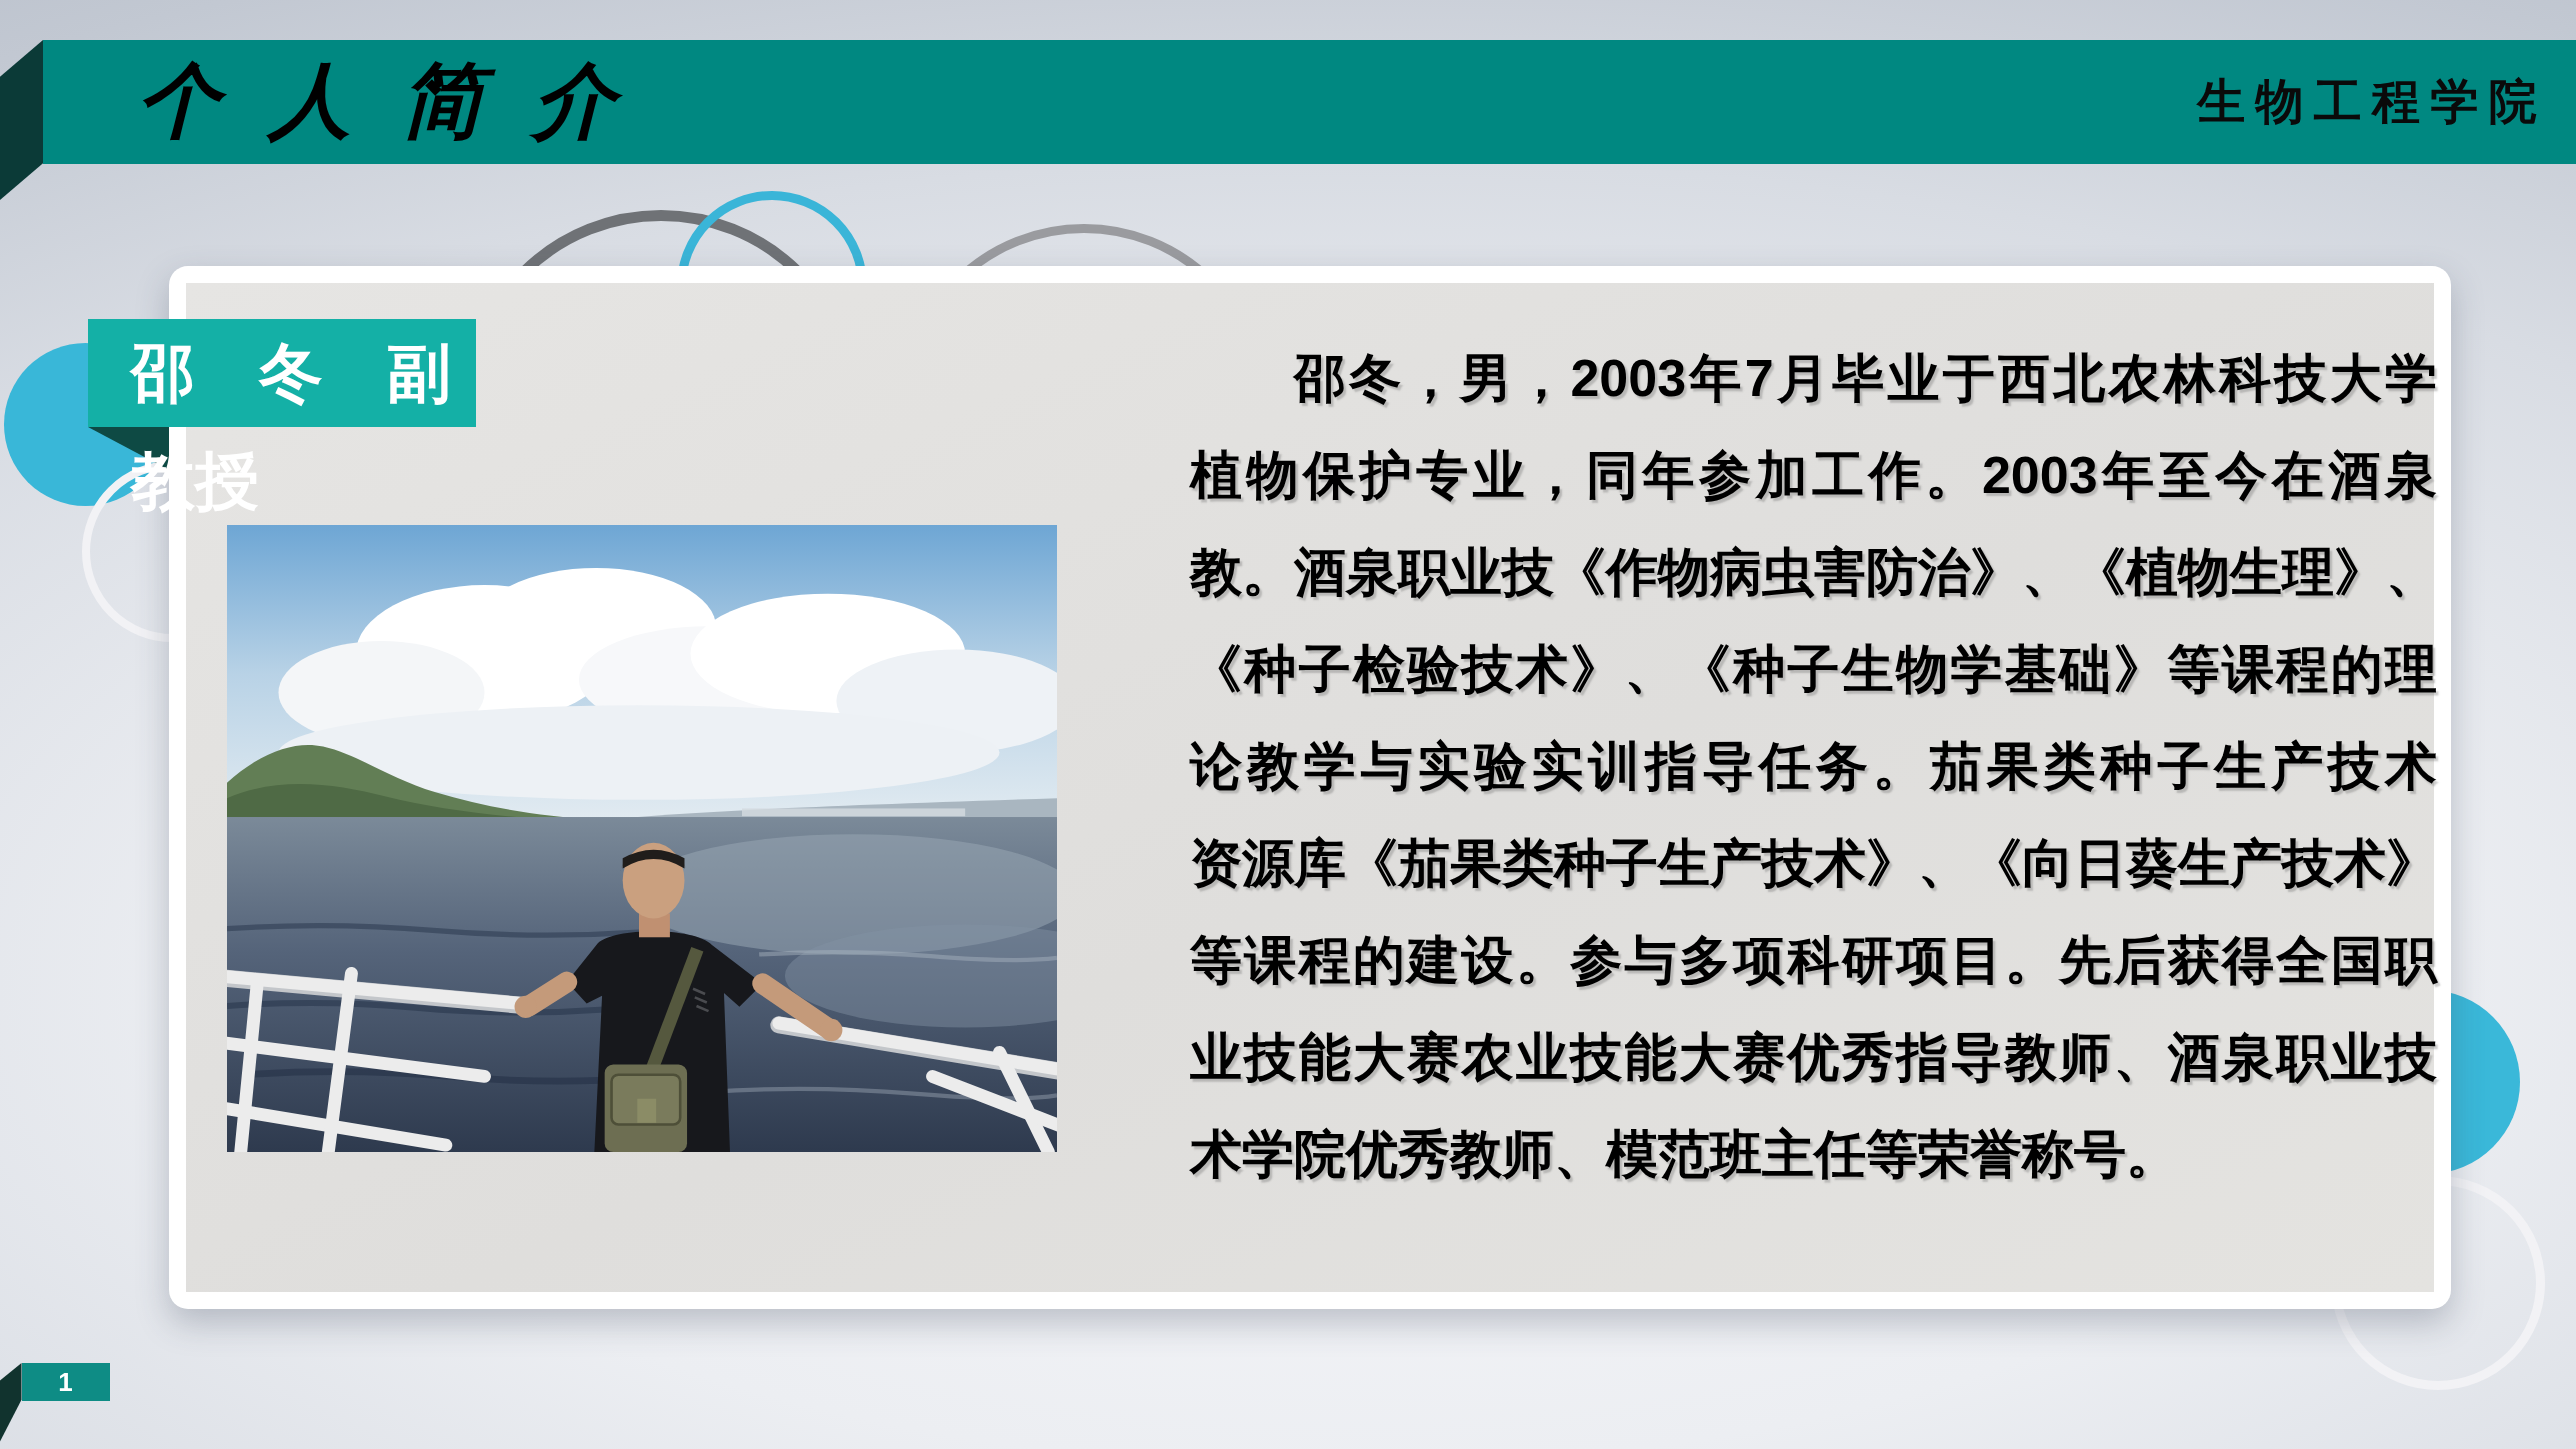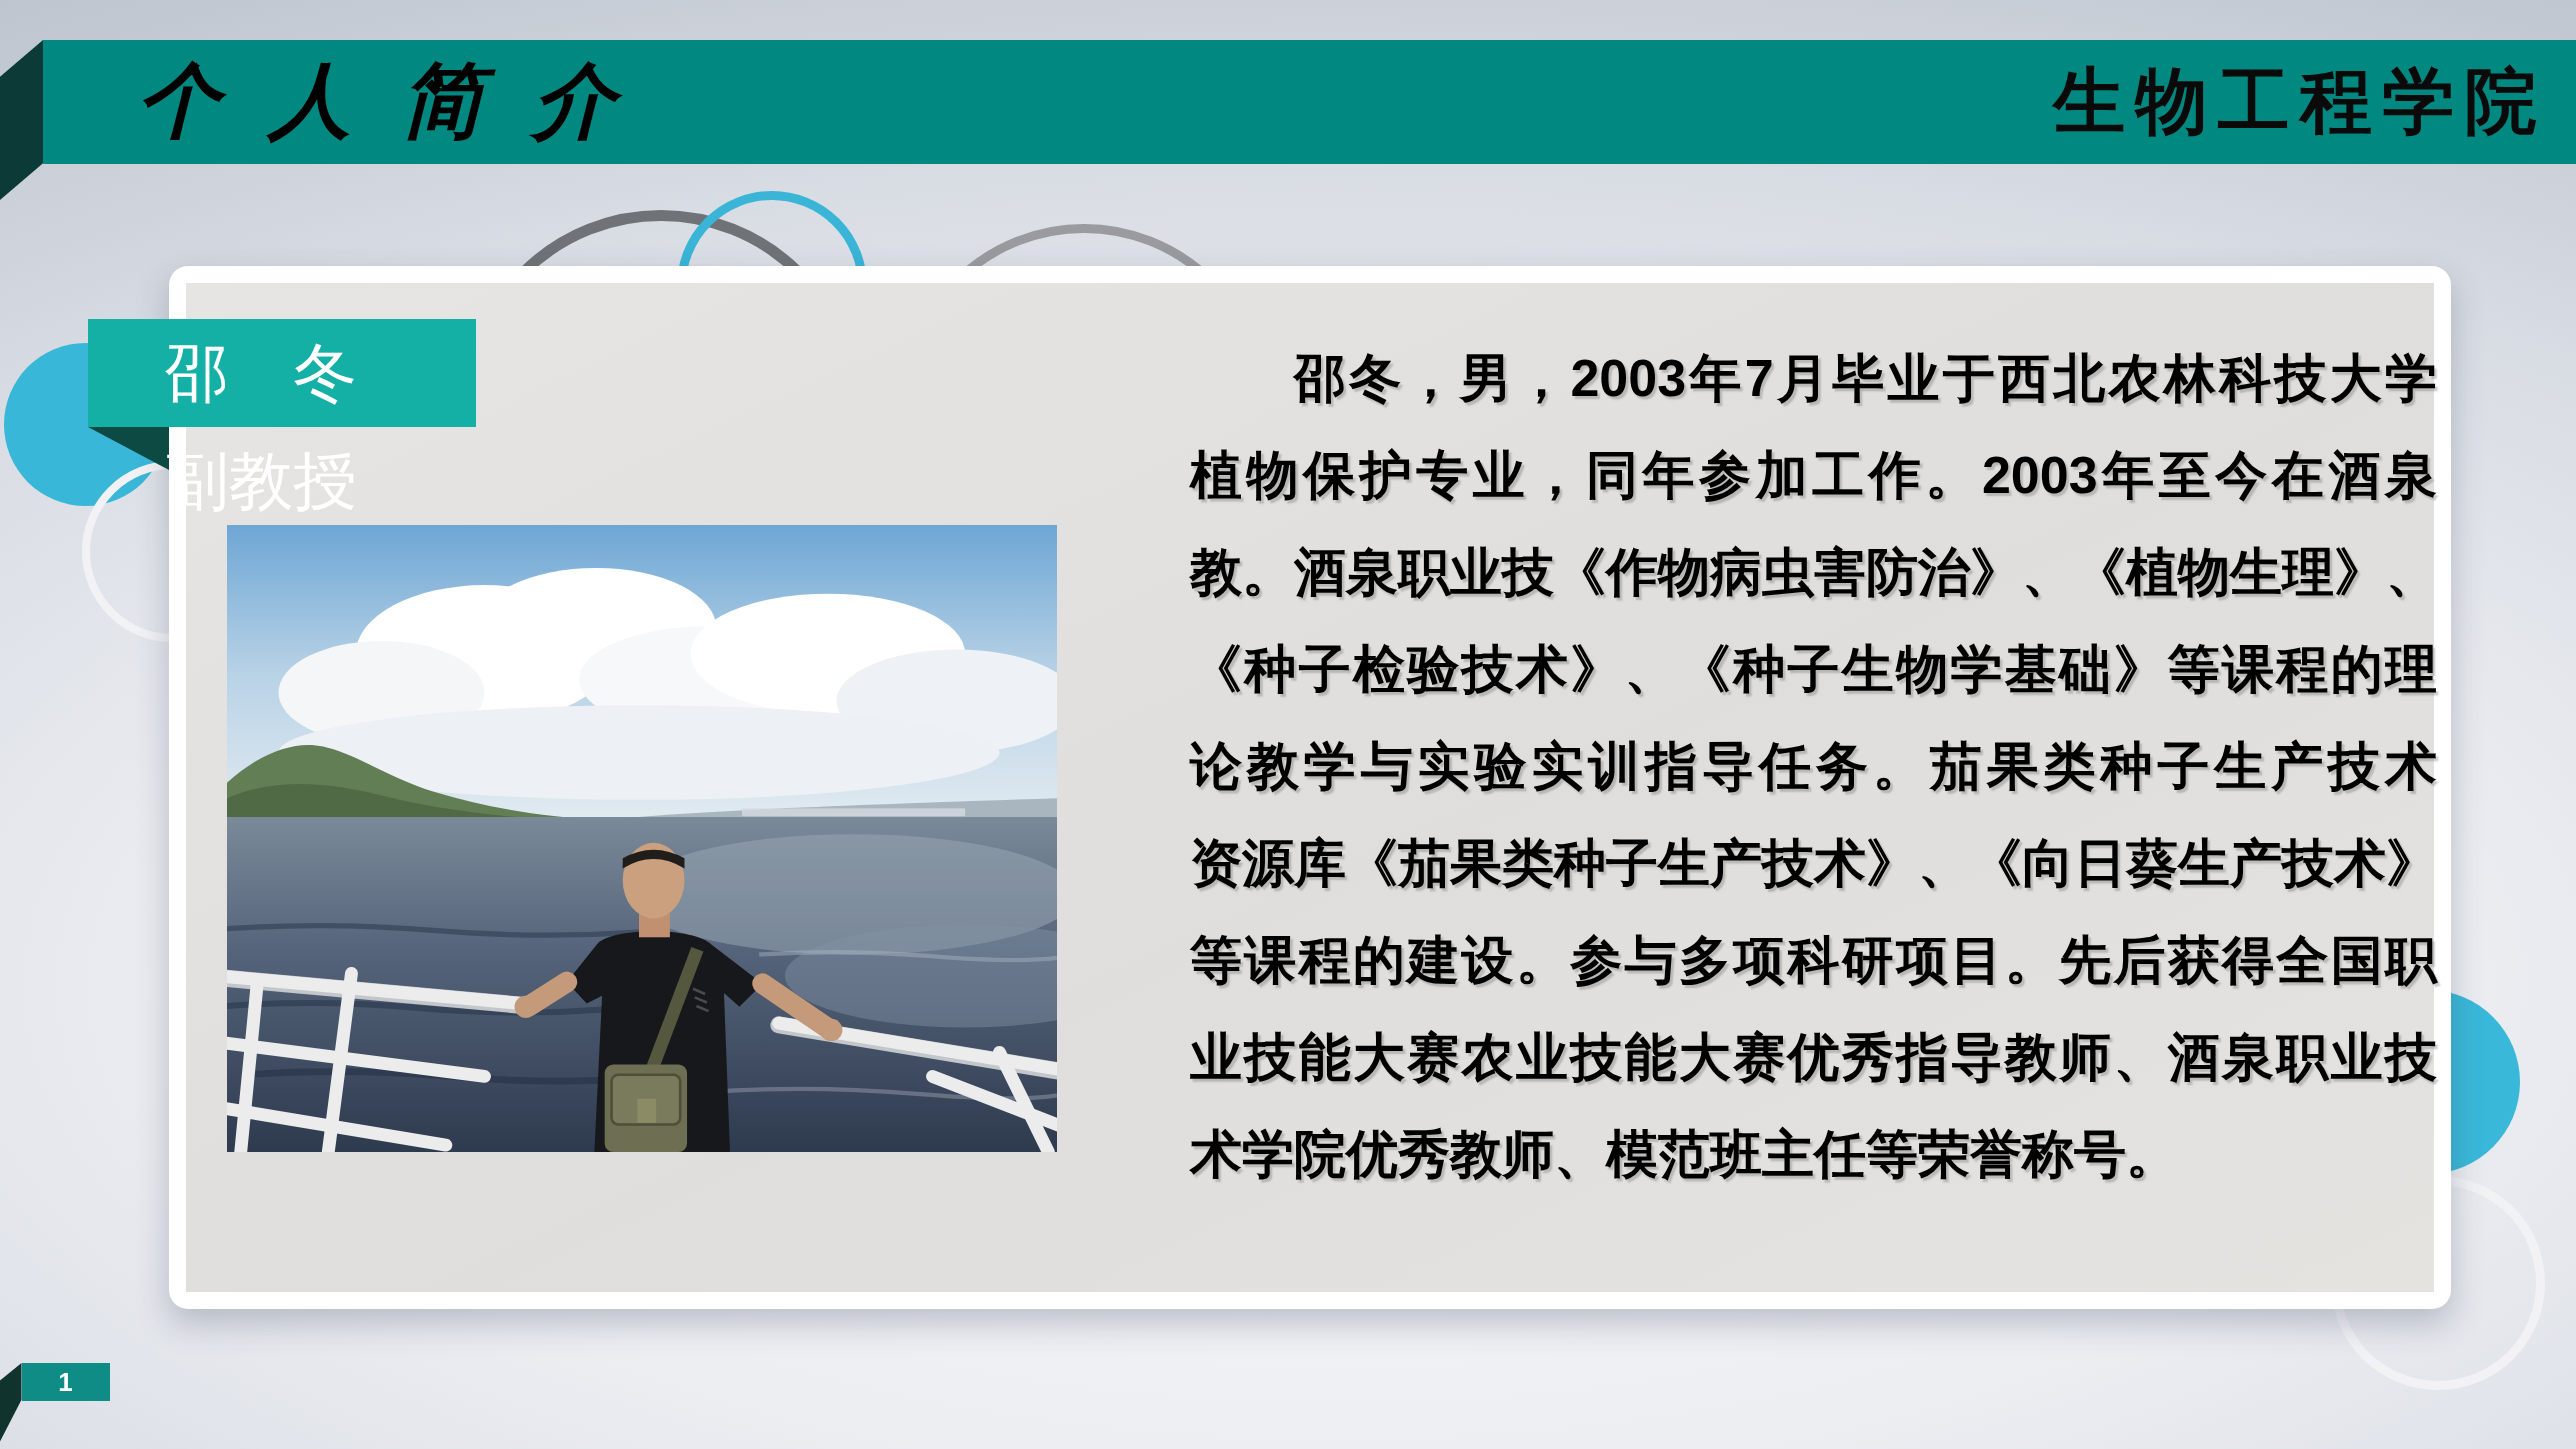--- a/index.html
+++ b/index.html
@@ -10,39 +10,39 @@
   }
   .abs{position:absolute;}
   
   .header-band{left:43px;top:40px;width:2533px;height:124px;background:#008881;z-index:40;}
   .header-fold{left:0;top:40px;width:43px;height:160px;background:#0b3a37;
     clip-path:polygon(100% 0, 100% 77%, 0 100%, 0 23%);z-index:40;}
   .slide-title{left:94px;top:0;height:124px;line-height:124px;color:#000000;
     font-size:82px;font-weight:bold;font-style:italic;letter-spacing:50px;
     font-family:"Liberation Serif", serif;}
   .org-name{right:29px;top:0;height:160px;line-height:124px;color:#0a0a0a;
-    font-size:72px;font-weight:bold;letter-spacing:10.3px;
+    font-size:48px;font-weight:bold;letter-spacing:10.3px;
     font-family:"Liberation Serif", serif;}
   
   .ring{border-radius:50%;z-index:1;}
   .ring-dark-gray{left:461px;top:210px;width:378px;height:378px;border:11px solid #6f7276;}
   .ring-cyan-top{left:677px;top:191px;width:172px;height:172px;border:9.4px solid #3ab5d8;}
   .ring-light-gray{left:899px;top:224px;width:352px;height:352px;border:9.4px solid #9a9b9f;}
   .circle-cyan-left{left:4.3px;top:343px;width:163px;height:163px;border-radius:50%;background:#39b7d8;z-index:1;}
   .ring-white-left{left:82px;top:461px;width:165px;height:165px;border:8.6px solid #f2f2f5;border-radius:50%;z-index:1;}
   .circle-cyan-right{left:2336px;top:990px;width:184px;height:184px;border-radius:50%;background:#3ab8d9;z-index:1;}
   .ring-white-right{left:2331px;top:1176px;width:196px;height:196px;border:9.4px solid #f2f2f5;border-radius:50%;z-index:1;}
   
   .card{left:169px;top:266px;width:2282px;height:1043px;background:#ffffff;border-radius:19px;
     box-shadow:0 13.7px 33px rgba(55,65,85,.28);z-index:10;}
   .card-inner{position:absolute;left:17px;top:17px;right:17px;bottom:17px;
     background:linear-gradient(155deg,#e6e5e3 0%,#dfdedc 55%,#e4e3e0 100%);}
   
   .name-badge{left:88px;top:319px;width:388px;height:108px;background:#14b0a6;z-index:30;
-    color:#ffffff;font-size:64px;font-weight:normal;line-height:108px;padding-left:77px;box-sizing:border-box;}
+    color:#ffffff;font-size:64px;font-weight:bold;line-height:108px;padding-left:43px;box-sizing:border-box;}
   .badge-fold{left:88px;top:427px;width:81px;height:43px;background:#0e4a44;
     clip-path:polygon(0 0, 100% 0, 100% 100%);z-index:29;}
   
   .photo{left:41px;top:242px;width:830px;height:627px;}
   
   .bio{left:1004px;top:47px;width:1247px;z-index:12;}
   .bio-line{font-size:52px;font-weight:bold;color:#000;line-height:97px;
     text-align:justify;text-align-last:justify;white-space:nowrap;
     text-shadow:2.6px 2.6px 1.7px rgba(110,110,110,.35);}
   .bio-line.first{text-indent:2em;}

